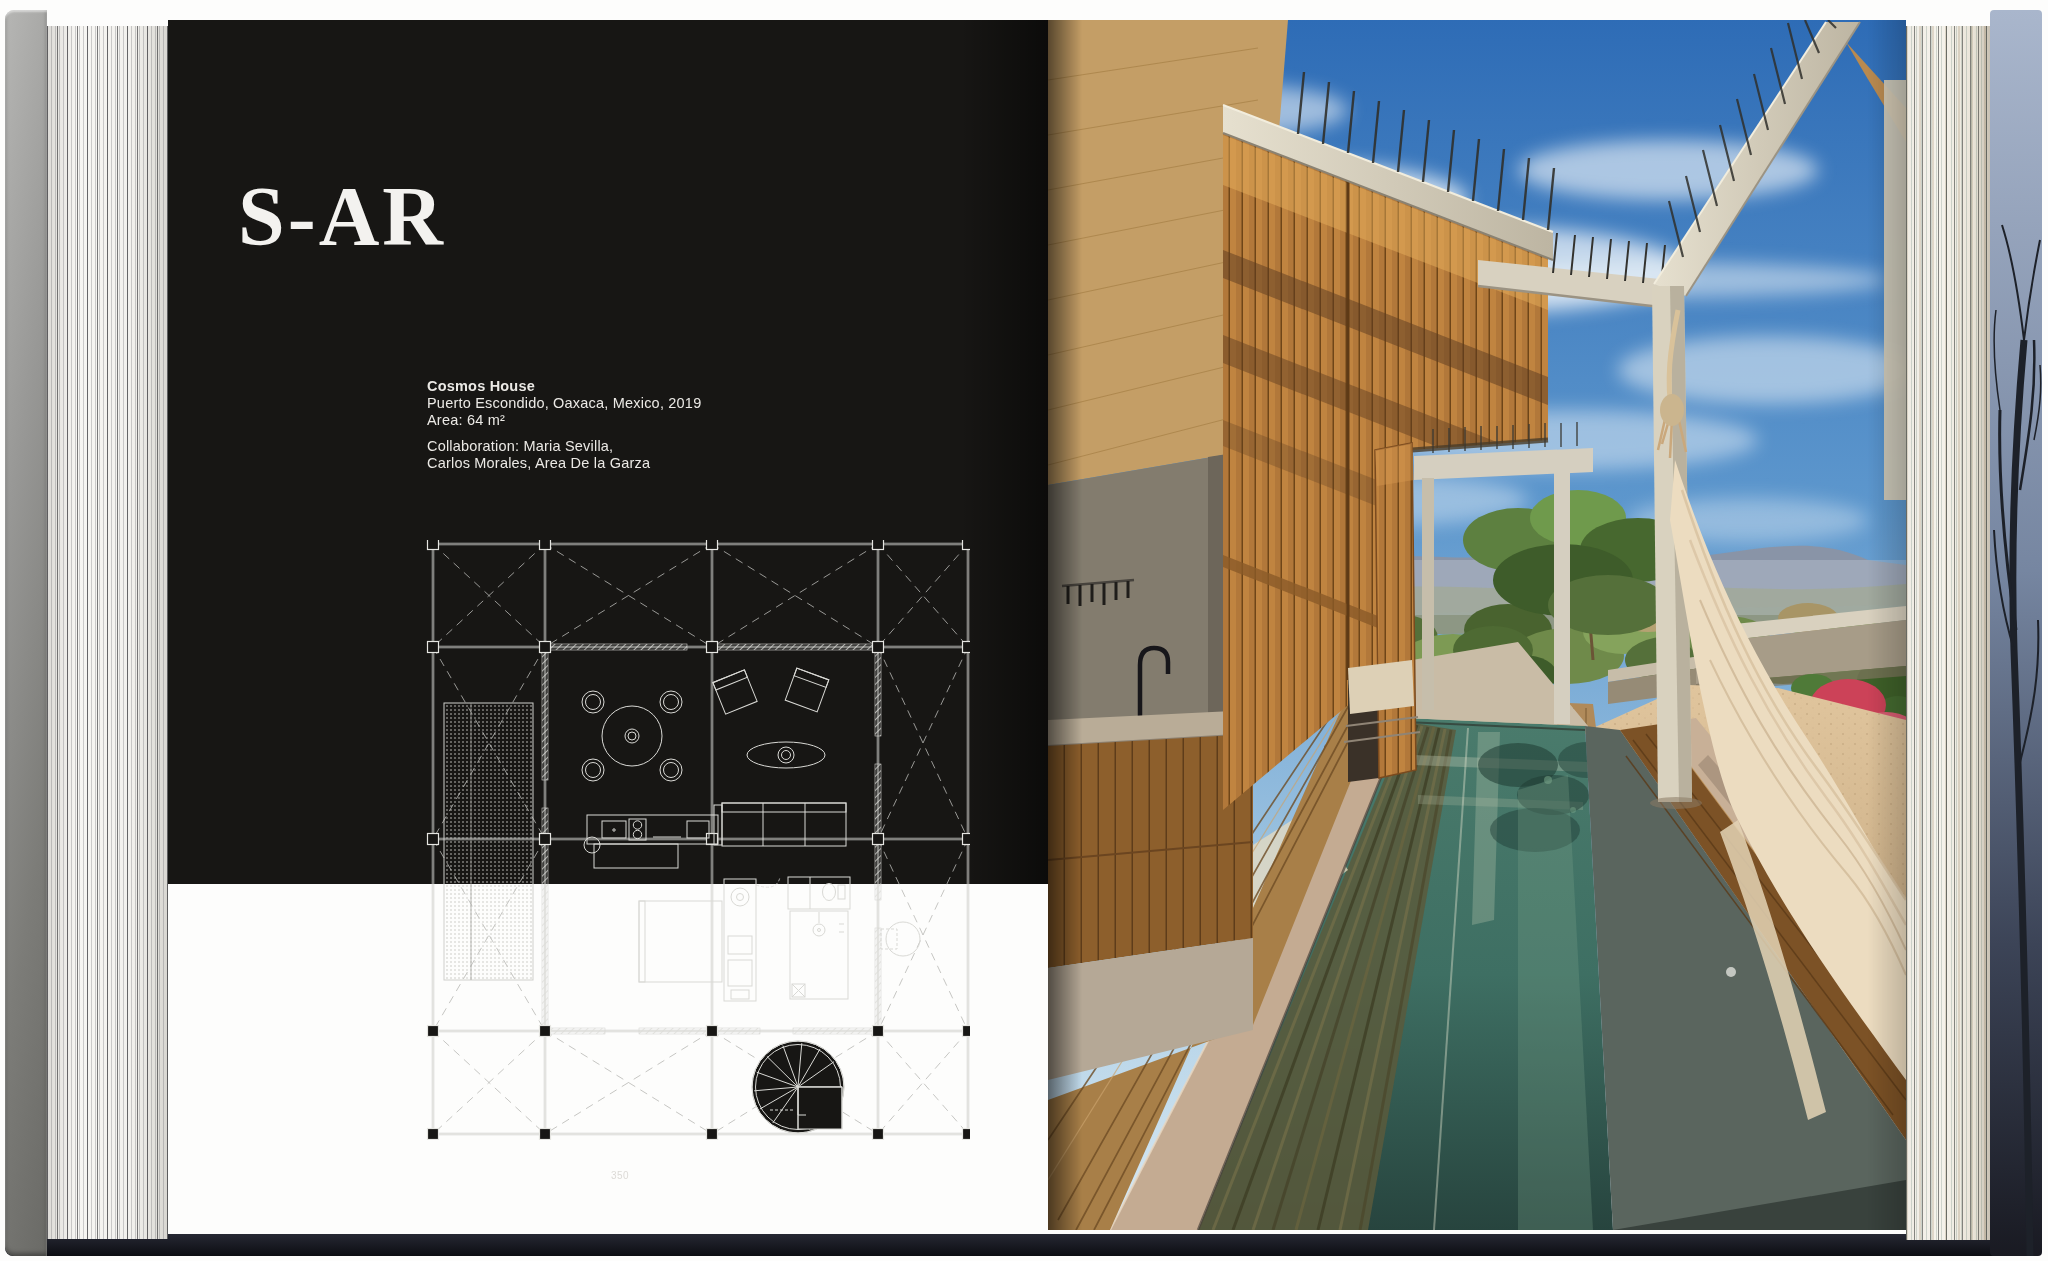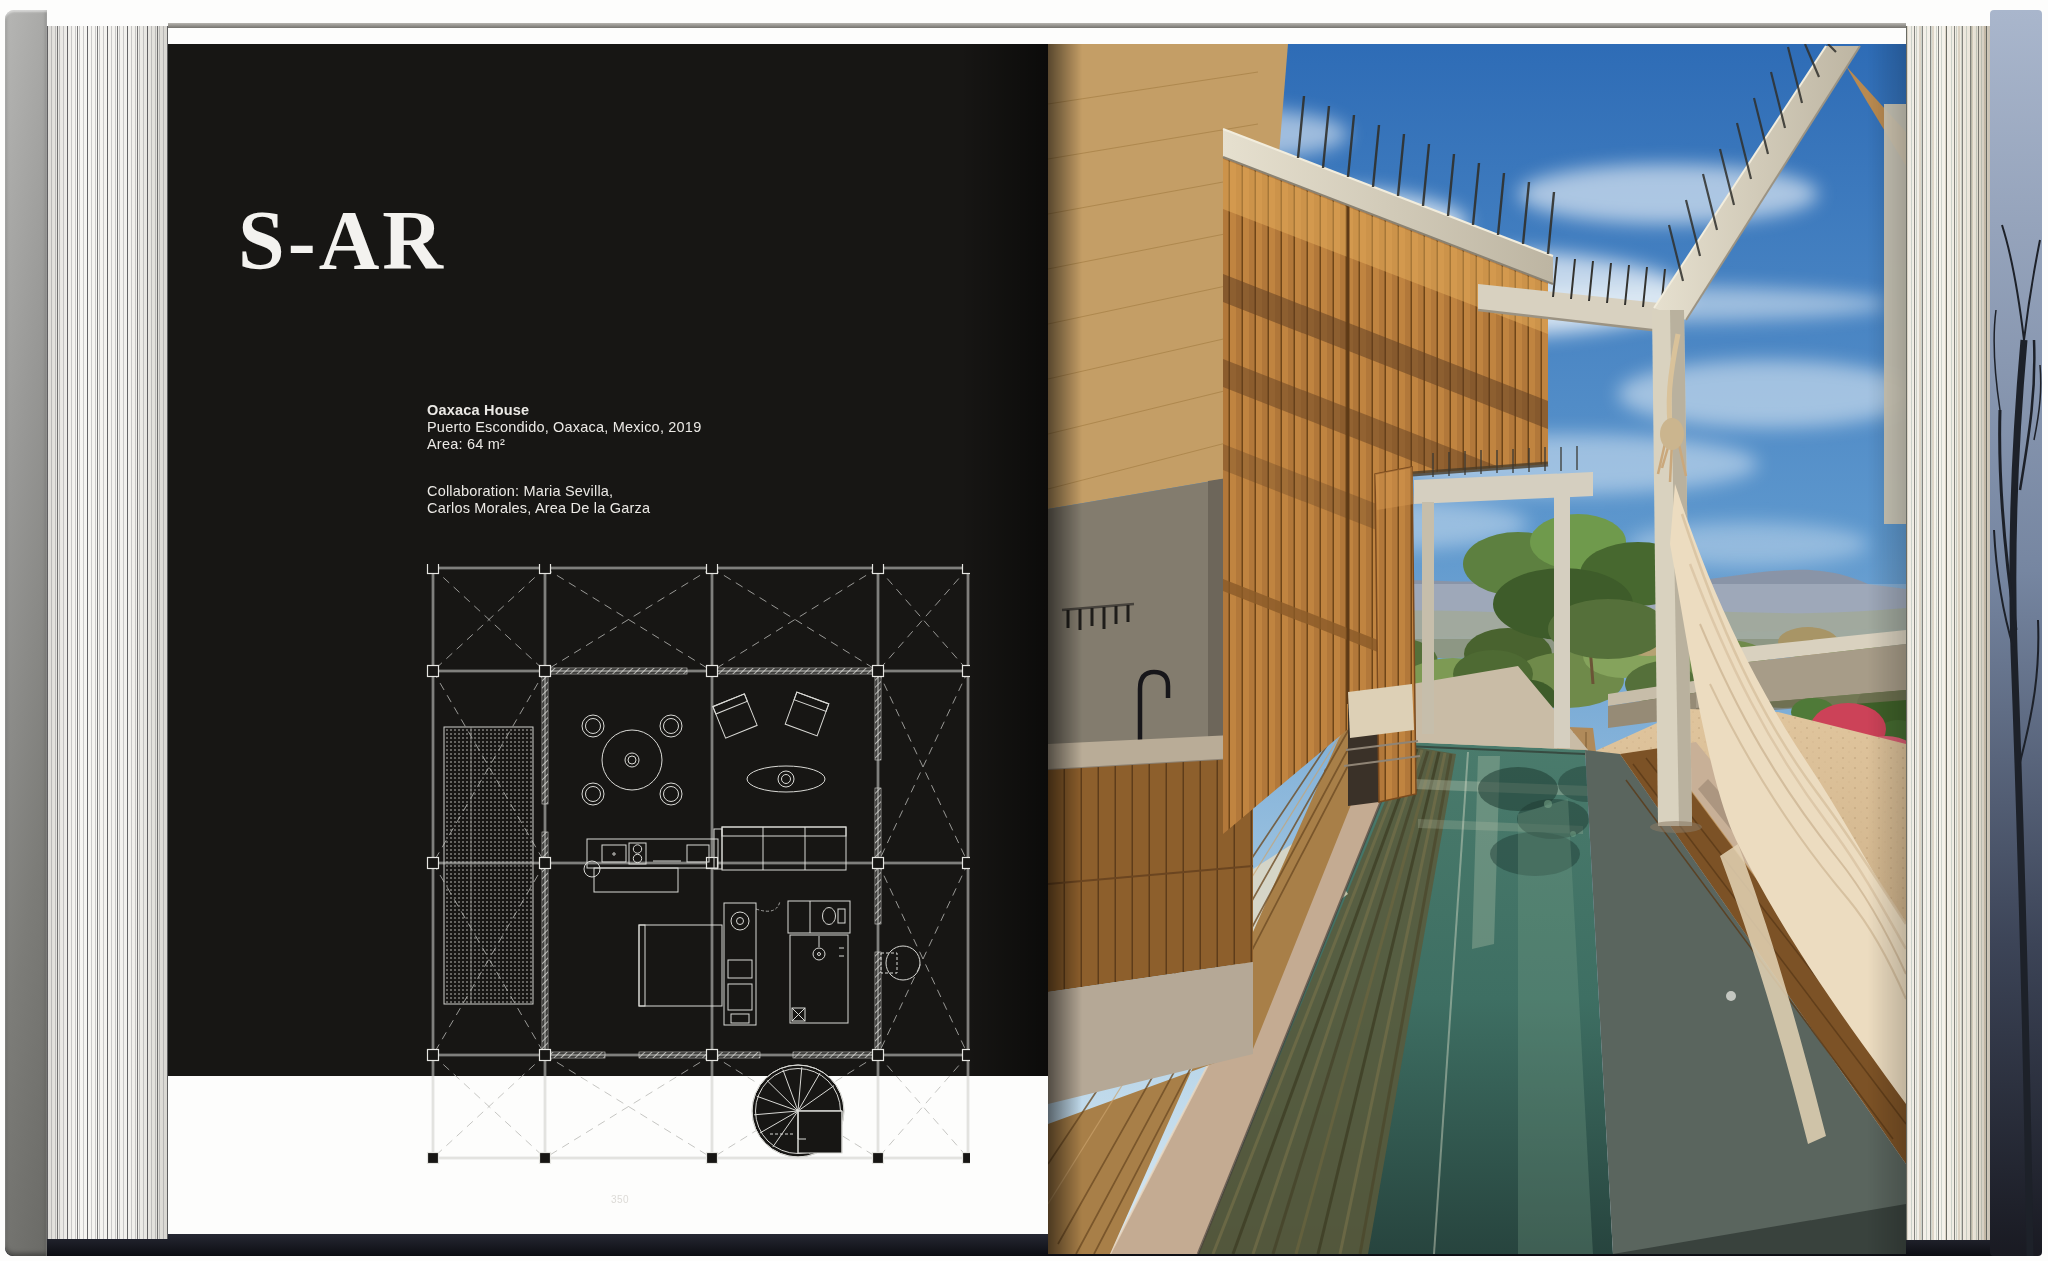--- a/index.html
+++ b/index.html
@@ -23,32 +23,32 @@
   .edge-right{position:absolute;left:1906px;top:26px;width:84px;height:1214px;
     background:
       repeating-linear-gradient(90deg, rgba(25,28,26,.5) 0 1px, transparent 1px 8px),
       repeating-linear-gradient(90deg, rgba(70,105,95,.22) 0 1px, transparent 1px 5px),
       repeating-linear-gradient(90deg, rgba(120,90,50,.18) 0 2px, transparent 2px 13px),
       linear-gradient(90deg,#efece4 0%,#f6f3ec 40%,#e9e4d8 80%,#c9c2b4 100%)}
   .cover-bottom{position:absolute;left:5px;top:1234px;width:2037px;height:22px;border-radius:0 0 8px 8px;
     background:linear-gradient(#262833,#0c0d12)}
   .top-edge{position:absolute;left:168px;top:23px;width:1738px;height:5px;
     background:linear-gradient(#b7b5b0,#74726d)}
-  .page{position:absolute;top:44px;height:1032px}
+  .page{position:absolute;top:20px;height:864px}
   .page-left{left:168px;width:880px;background:
       linear-gradient(90deg, rgba(0,0,0,.0) 90%, rgba(0,0,0,.5) 100%),
       var(--page-black)}
   .page-right{left:1048px;width:858px;background:#7e8a93}
   .page-right svg, .plan-wrap svg{display:block}
   .architect{position:absolute;left:70px;top:148px;font-family:"Liberation Serif",serif;
     font-weight:700;font-size:84px;letter-spacing:3px;color:#f3f2ef}
   .info{position:absolute;left:259px;top:358px;font-size:14.5px;line-height:17px;
     color:var(--text-light);letter-spacing:.2px}
   .info .name{font-weight:700}
-  .info .collab{margin-top:30px}
+  .info .collab{margin-top:9px}
   .pagenum{position:absolute;left:452px;top:1150px;transform:translateX(-50%);
     font-size:10px;color:#dcdad6;letter-spacing:.5px}
   .plan-wrap{position:absolute;left:257px;top:520px;width:545px;height:600px}
 </style>
 </head>
 <body>
 
 <div class="stage">
  <div class="book">
 
@@ -76,21 +76,21 @@
       <path d="M24,640 C12,600 6,560 4,520 M28,760 C44,700 50,660 48,610" stroke-width="2"></path>
     </g>
   </svg>
 
   <div class="top-edge"></div>
 
   <div class="page page-left">
     <h1 class="architect">S-AR</h1>
 
     <div class="info">
-      <p class="name">Oaxaca House</p>
+      <p class="name">Cosmos House</p>
       <p>Puerto Escondido, Oaxaca, Mexico, 2019</p>
       <p>Area: 64 m²</p>
       <p class="collab">Collaboration: Maria Sevilla,</p>
       <p>Carlos Morales, Area De la Garza</p>
     </div>
 
     <div class="plan-wrap">
       <svg width="545" height="600" viewBox="0 0 545 600">
         <defs>
           <pattern id="net" width="4" height="4" patternUnits="userSpaceOnUse">

